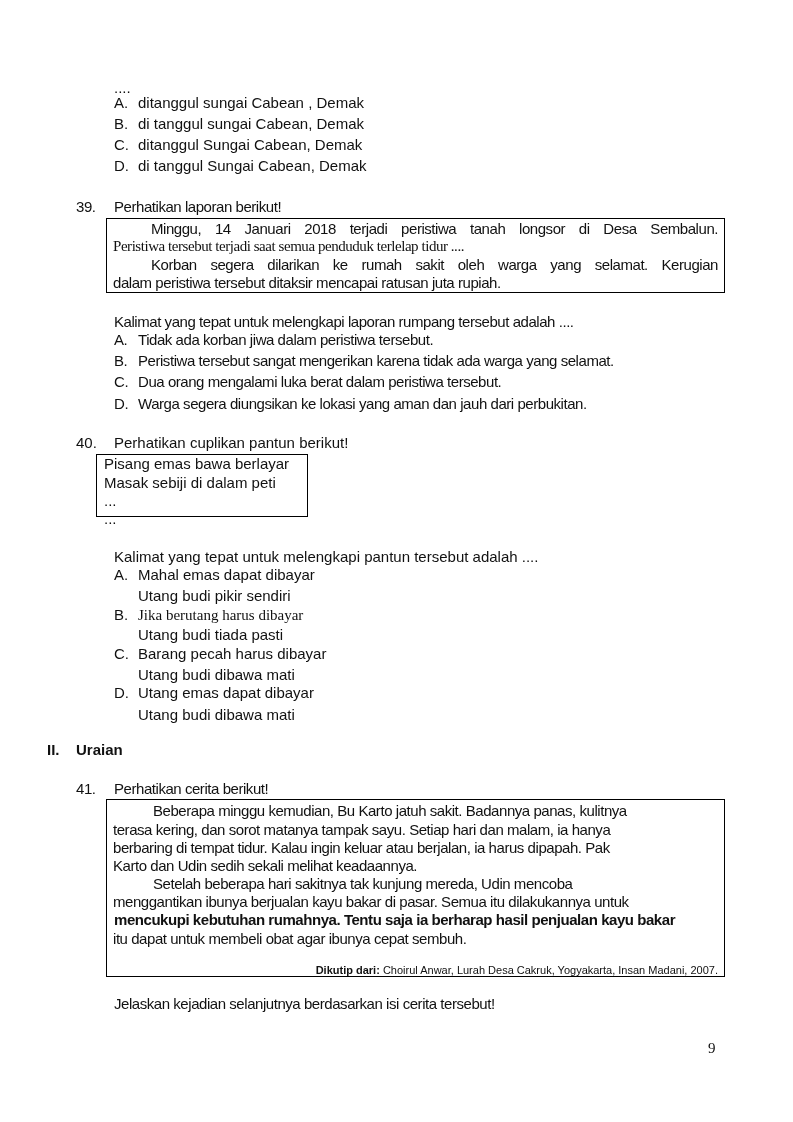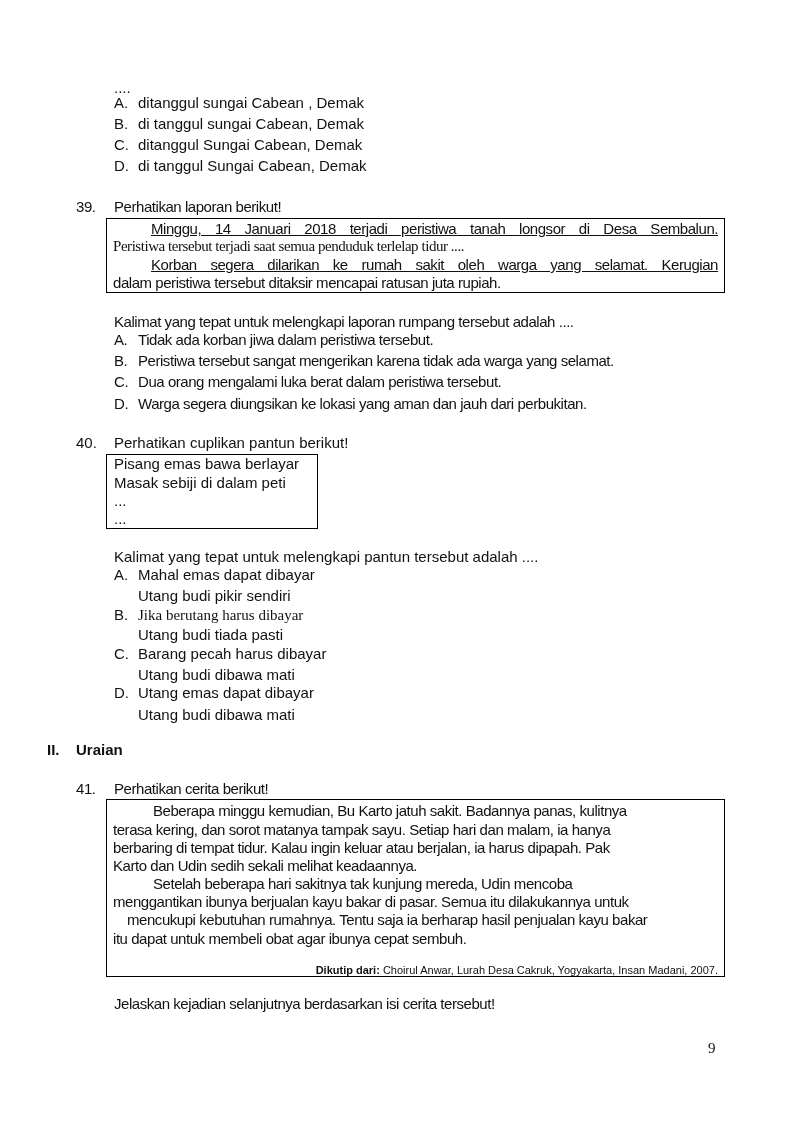--- a/index.html
+++ b/index.html
@@ -4,21 +4,21 @@
   <style>
     html, body { margin: 0; padding: 0; background: #ffffff; }
     body {
       width: 793px; height: 1122px; position: relative; overflow: hidden;
       font-family: "Liberation Sans", sans-serif; color: #111; font-size: 15px;
     }
     .line { position: absolute; white-space: nowrap; line-height: 20px; }
     .narrow { letter-spacing: -0.45px; font-stretch: condensed; }
     .box { position: absolute; border: 1.3px solid #000; box-sizing: border-box; }
     .box .txt { position: absolute; white-space: nowrap; line-height: 19px; }
-    .justify { text-align: justify; text-align-last: justify; text-decoration: underline; }
+    .justify { text-align: justify; text-align-last: justify; }
     .bold { font-weight: bold; }
     .cite { font-size: 11px; line-height: 14px; }
     .pagenum { font-family: "Liberation Serif", serif; font-size: 15px; }
   </style>
 </head>
 <body>
 
 <div>
   <div class="line" style="left:114px;top:78px;">....</div>
   <div>
@@ -63,21 +63,21 @@
   </div>
   <div>
     <span class="line narrow" style="left:114px;top:394px;">D.</span>
     <span class="line narrow" style="left:138px;top:394px;">Warga segera diungsikan ke lokasi yang aman dan jauh dari perbukitan.</span>
   </div>
 </div>
 
 <div>
   <span class="line" style="left:76px;top:433px;">40.</span>
   <span class="line" style="left:114px;top:433px;">Perhatikan cuplikan pantun berikut!</span>
-  <div class="box" style="left:106px;top:454px;width:212px;height:75px;">
+  <div class="box" style="left:96px;top:454px;width:212px;height:63px;">
     <div class="txt" style="left:7px;top:-1px;">Pisang emas bawa berlayar</div>
     <div class="txt" style="left:7px;top:18px;">Masak sebiji di dalam peti</div>
     <div class="txt" style="left:7px;top:36px;">...</div>
     <div class="txt" style="left:7px;top:54px;">...</div>
   </div>
   <span class="line" style="left:114px;top:547px;">Kalimat yang tepat untuk melengkapi pantun tersebut adalah  ....</span>
   <div>
     <span class="line" style="left:114px;top:565px;">A.</span>
     <span class="line" style="left:138px;top:565px;">Mahal emas dapat dibayar</span>
     <span class="line" style="left:138px;top:586px;">Utang budi pikir sendiri</span>
@@ -107,20 +107,20 @@
 <div>
   <span class="line narrow" style="left:76px;top:779px;">41.</span>
   <span class="line narrow" style="left:114px;top:779px;">Perhatikan cerita berikut!</span>
   <div class="box narrow" style="left:106px;top:799px;width:619px;height:178px;">
     <div class="txt" style="left:46px;top:1px;">Beberapa minggu kemudian, Bu Karto jatuh sakit. Badannya panas, kulitnya</div>
     <div class="txt" style="left:6px;top:20px;">terasa kering, dan sorot matanya tampak sayu. Setiap hari dan malam, ia hanya</div>
     <div class="txt" style="left:6px;top:38px;">berbaring di tempat tidur. Kalau ingin keluar atau berjalan, ia harus dipapah. Pak</div>
     <div class="txt" style="left:6px;top:56px;">Karto dan Udin sedih sekali melihat keadaannya.</div>
     <div class="txt" style="left:46px;top:74px;">Setelah beberapa hari sakitnya tak kunjung mereda, Udin mencoba</div>
     <div class="txt" style="left:6px;top:92px;">menggantikan ibunya berjualan kayu bakar di pasar. Semua itu dilakukannya untuk</div>
-    <div class="txt" style="left:20px;top:110px;">mencukupi kebutuhan rumahnya. Tentu saja ia berharap hasil penjualan kayu bakar</div>
+    <div class="txt" style="left:7px;top:110px;font-weight:bold;">mencukupi kebutuhan rumahnya. Tentu saja ia berharap hasil penjualan kayu bakar</div>
     <div class="txt" style="left:6px;top:129px;">itu dapat untuk membeli obat agar ibunya cepat sembuh.</div>
     <div class="txt cite" style="right:6px;top:161px;letter-spacing:0;"><span class="bold">Dikutip dari:</span><span> Choirul Anwar, Lurah Desa Cakruk, Yogyakarta, Insan Madani, 2007.</span></div>
   </div>
   <span class="line narrow" style="left:114px;top:994px;">Jelaskan kejadian selanjutnya berdasarkan isi cerita tersebut!</span>
 </div>
 
 <span class="line pagenum" style="left:708px;top:1038px;">9</span>
 
 </body></html>

